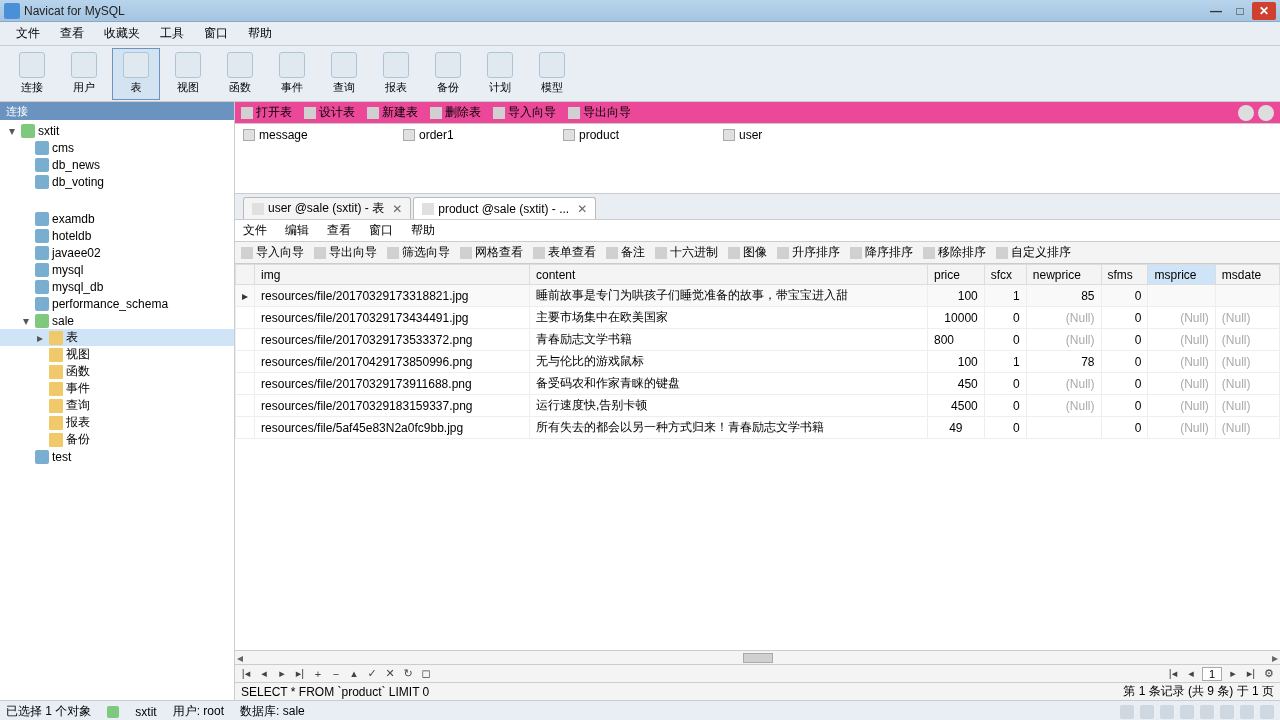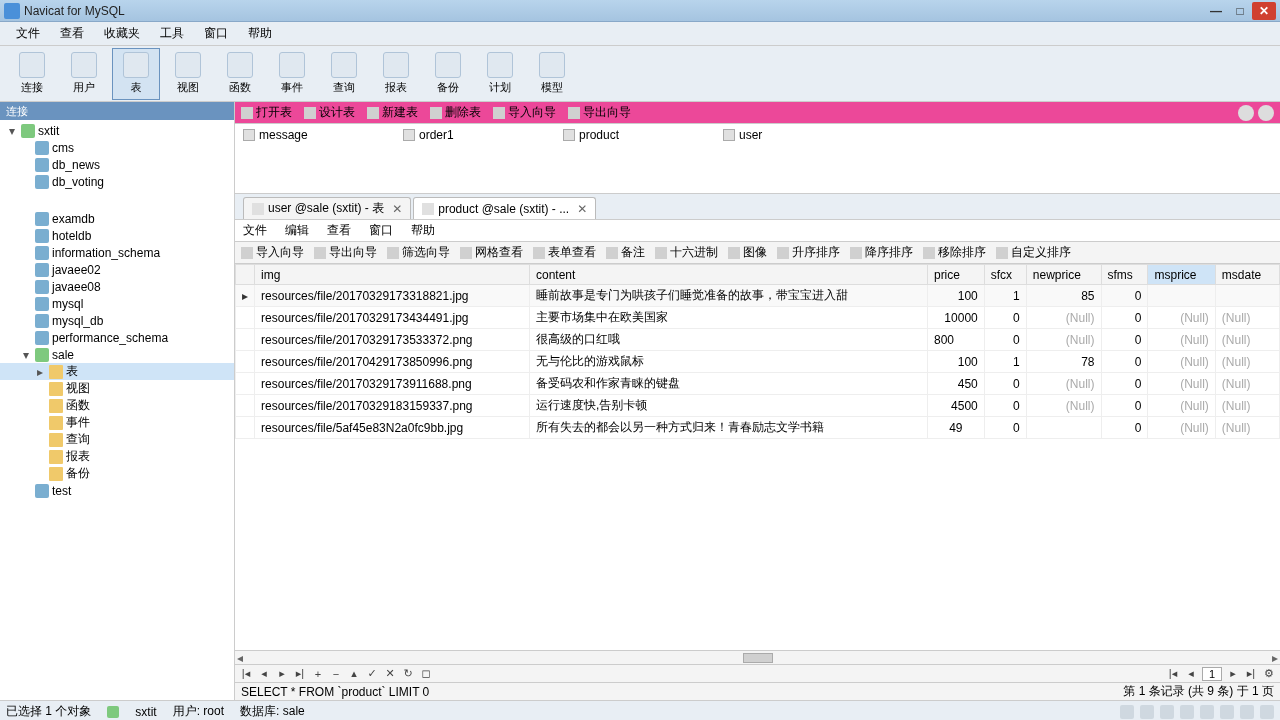--- a/index.html
+++ b/index.html
@@ -166,31 +166,21 @@
           <span>examdb</span>
         </div>
         <div class="tree-row" style="padding-left: 20px;">
           <span class="tree-toggle"></span>
           <span class="tree-icon db-icon"></span>
           <span>hoteldb</span>
         </div>
         <div class="tree-row" style="padding-left: 20px;">
           <span class="tree-toggle"></span>
           <span class="tree-icon db-icon"></span>
-          <span>information_schema</span>
-        </div>
-        <div class="tree-row" style="padding-left: 20px;">
-          <span class="tree-toggle"></span>
-          <span class="tree-icon db-icon"></span>
           <span>javaee02</span>
-        </div>
-        <div class="tree-row" style="padding-left: 20px;">
-          <span class="tree-toggle"></span>
-          <span class="tree-icon db-icon"></span>
-          <span>javaee08</span>
         </div>
         <div class="tree-row" style="padding-left: 20px;">
           <span class="tree-toggle"></span>
           <span class="tree-icon db-icon"></span>
           <span>mysql</span>
         </div>
         <div class="tree-row" style="padding-left: 20px;">
           <span class="tree-toggle"></span>
           <span class="tree-icon db-icon"></span>
           <span>mysql_db</span>
@@ -399,21 +389,21 @@
               <td style="text-align: right;">10000</td>
               <td style="text-align: right;">0</td>
               <td style="text-align: right;"><span class="null">(Null)</span></td>
               <td style="text-align: right;">0</td>
               <td style="text-align: right;"><span class="null">(Null)</span></td>
               <td><span class="null">(Null)</span></td>
             </tr>
             <tr>
               <td class="row-marker"></td>
               <td>resources/file/20170329173533372.png</td>
-              <td>很高级的口红哦</td>
+              <td>青春励志文学书籍</td>
               <td style="">800</td>
               <td style="text-align: right;">0</td>
               <td style="text-align: right;"><span class="null">(Null)</span></td>
               <td style="text-align: right;">0</td>
               <td style="text-align: right;"><span class="null">(Null)</span></td>
               <td><span class="null">(Null)</span></td>
             </tr>
             <tr>
               <td class="row-marker"></td>
               <td>resources/file/20170429173850996.png</td>

